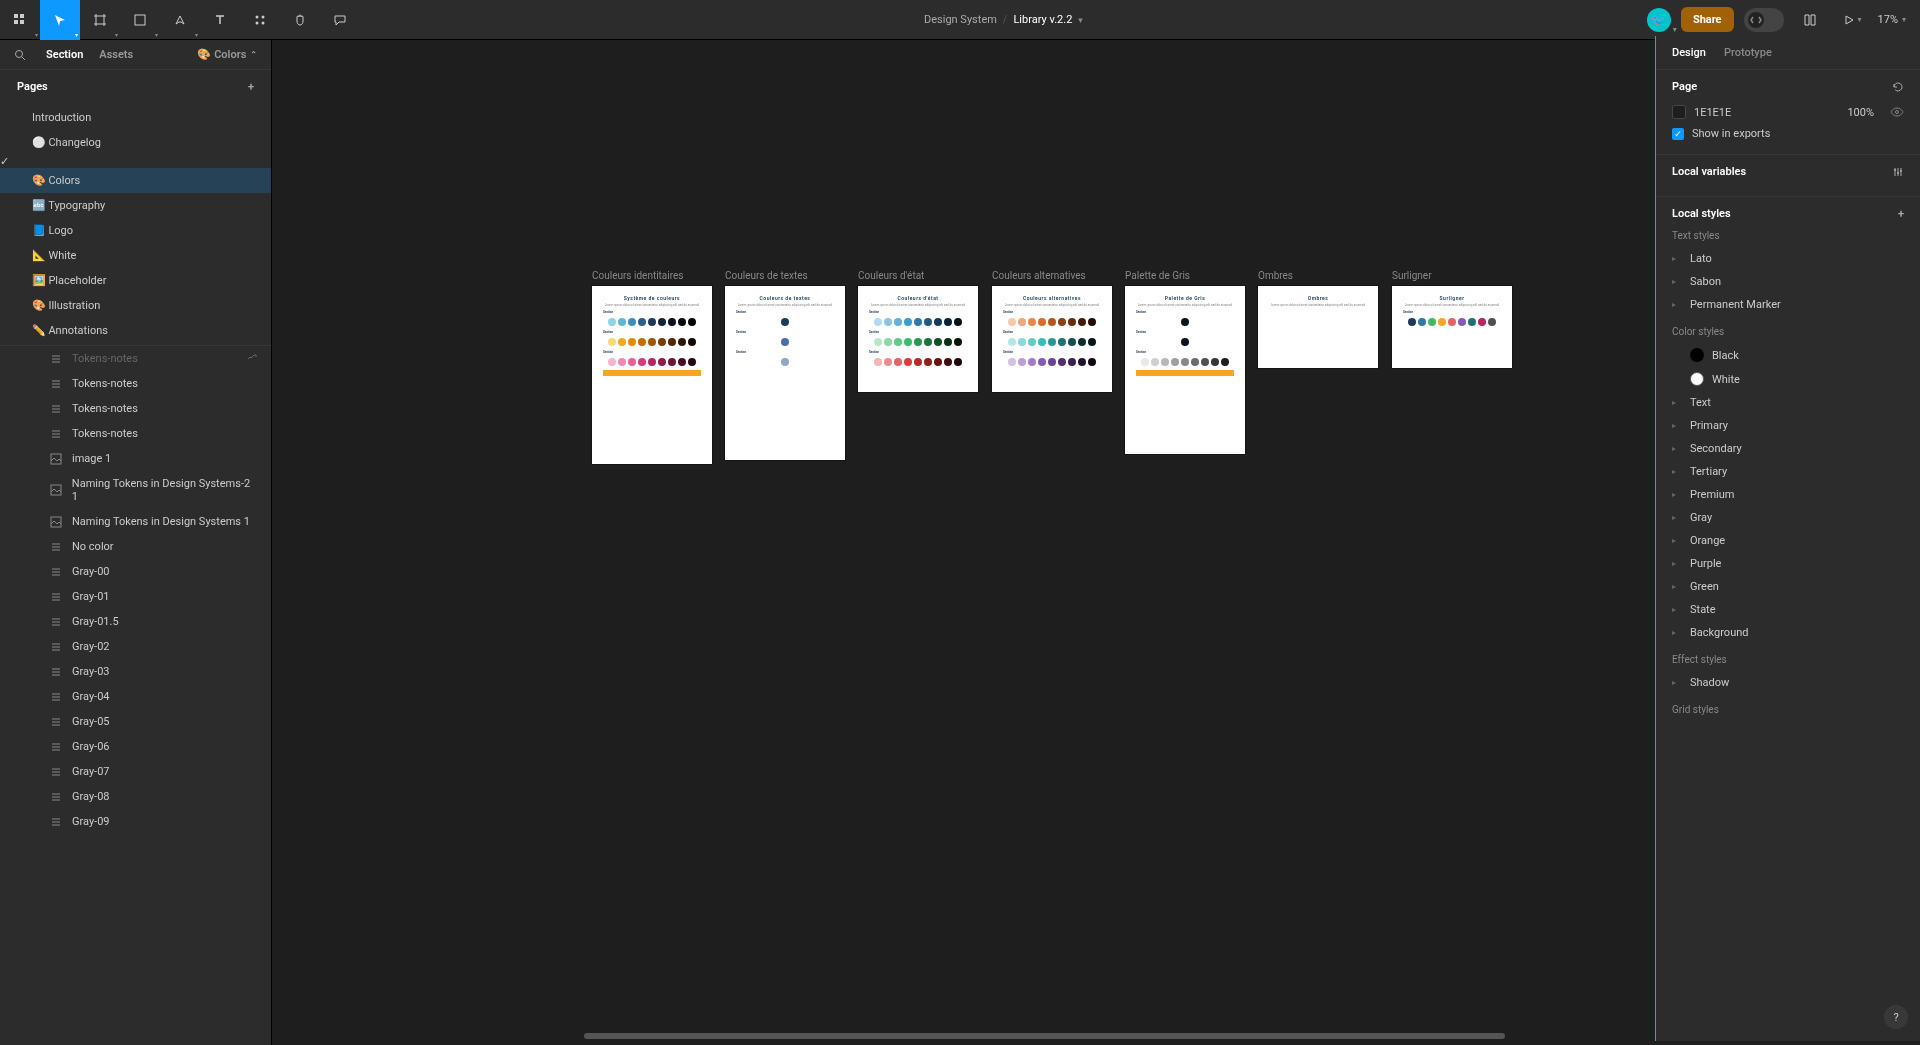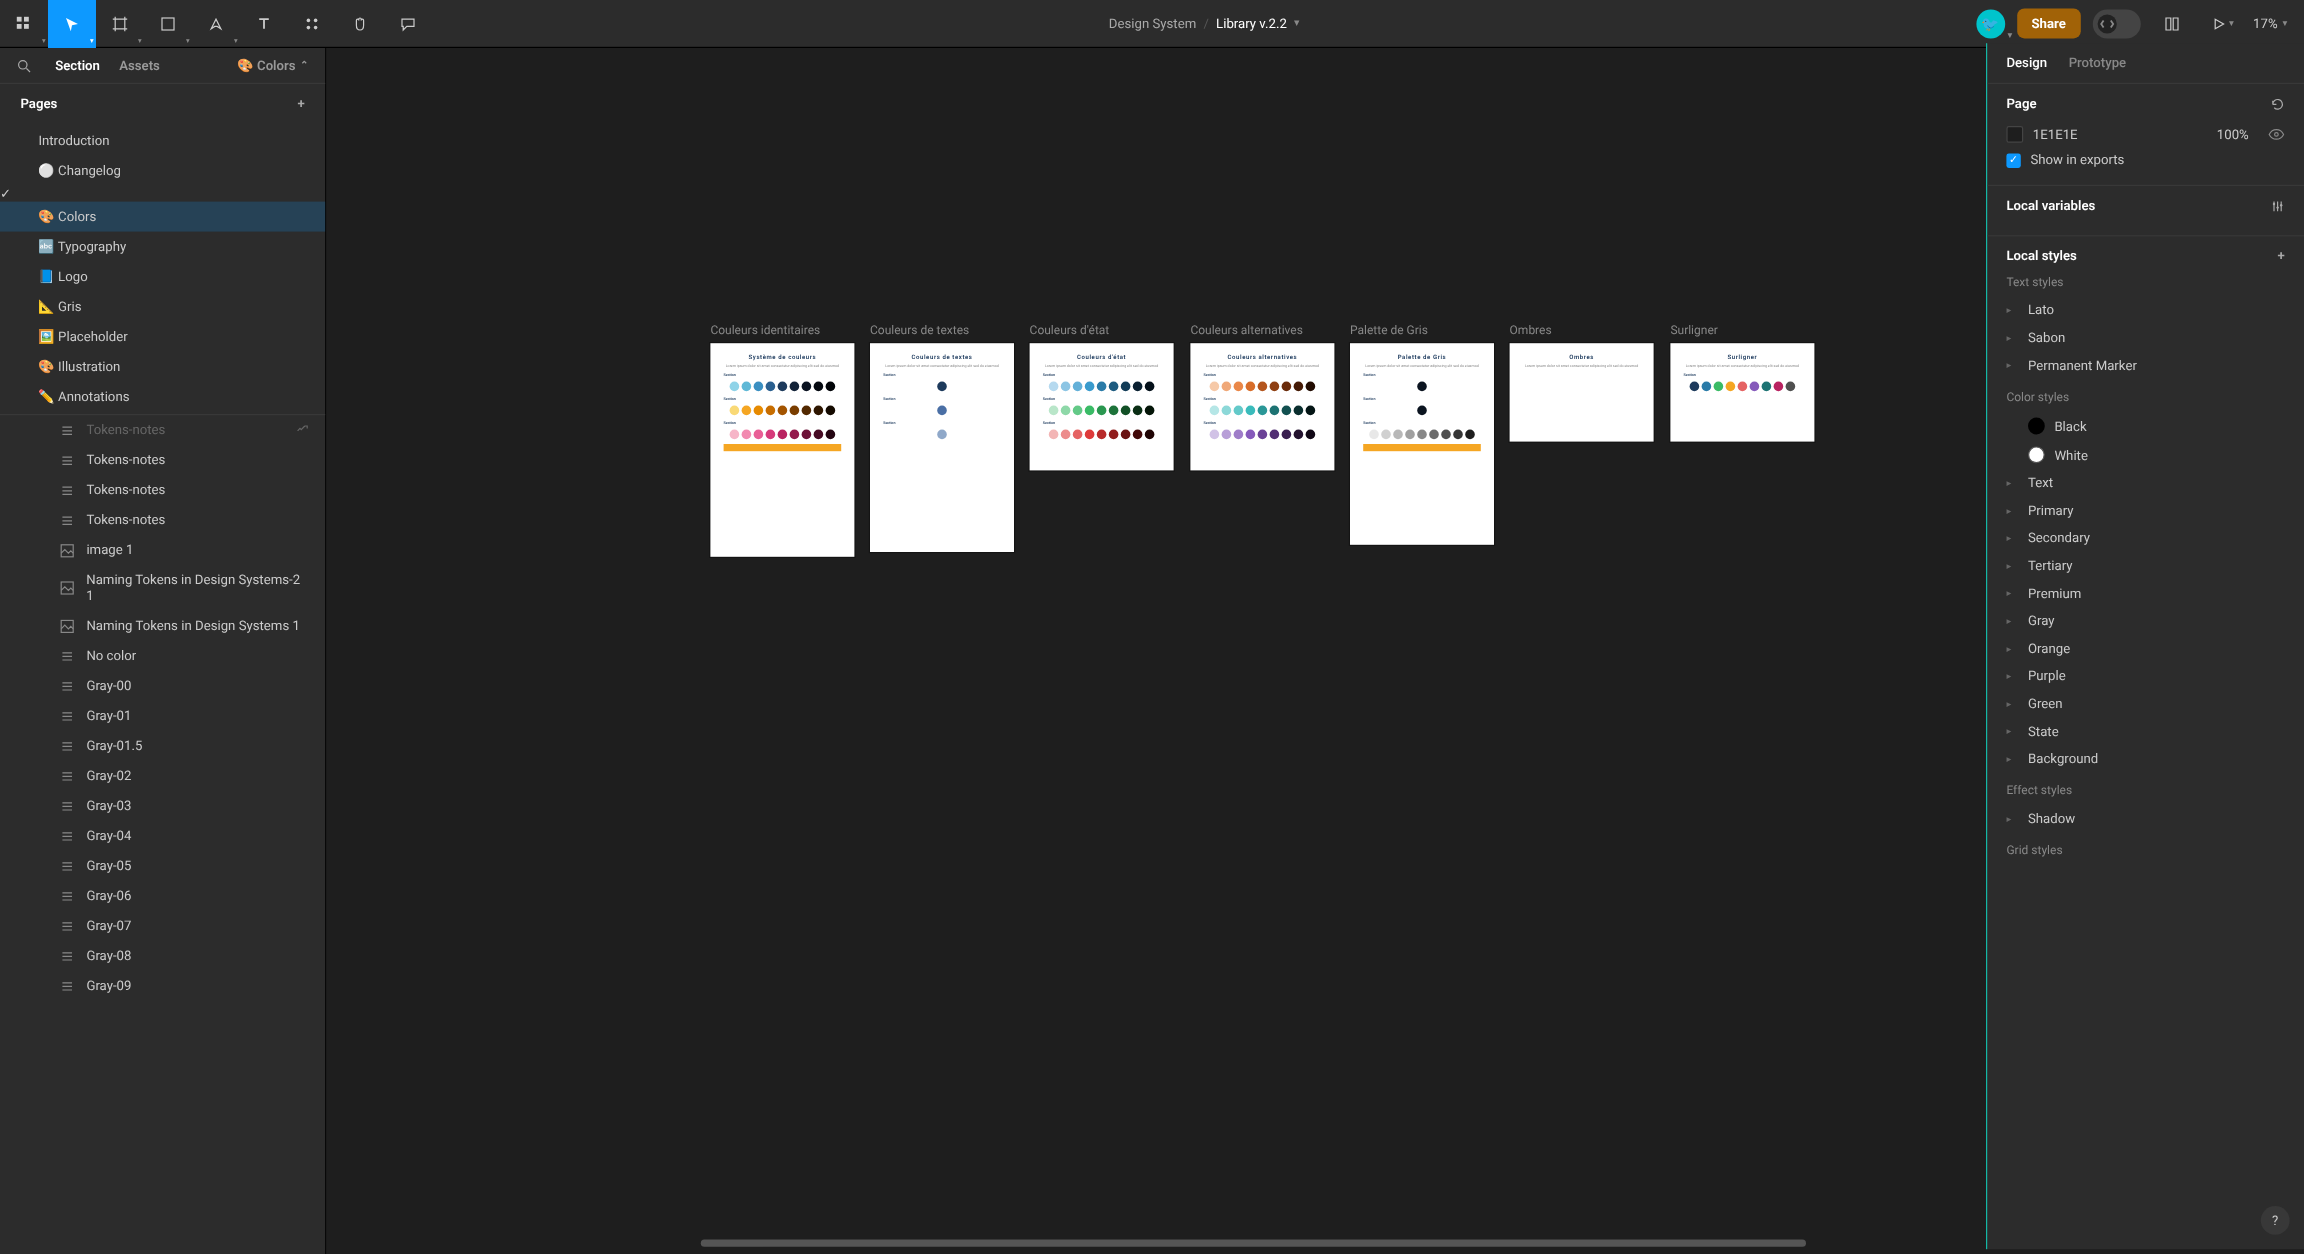--- a/index.html
+++ b/index.html
@@ -212,21 +212,21 @@
           <span>🔤 Typography</span>
         </div>
       </div>
       <div class="page-item-wrap">
         <div class="page-item">
           <span>📘 Logo</span>
         </div>
       </div>
       <div class="page-item-wrap">
         <div class="page-item">
-          <span>📐 Gris</span>
+          <span>📐 White</span>
         </div>
       </div>
       <div class="page-item-wrap">
         <div class="page-item">
           <span>🖼️ Placeholder</span>
         </div>
       </div>
       <div class="page-item-wrap">
         <div class="page-item">
           <span>🎨 Illustration</span>

